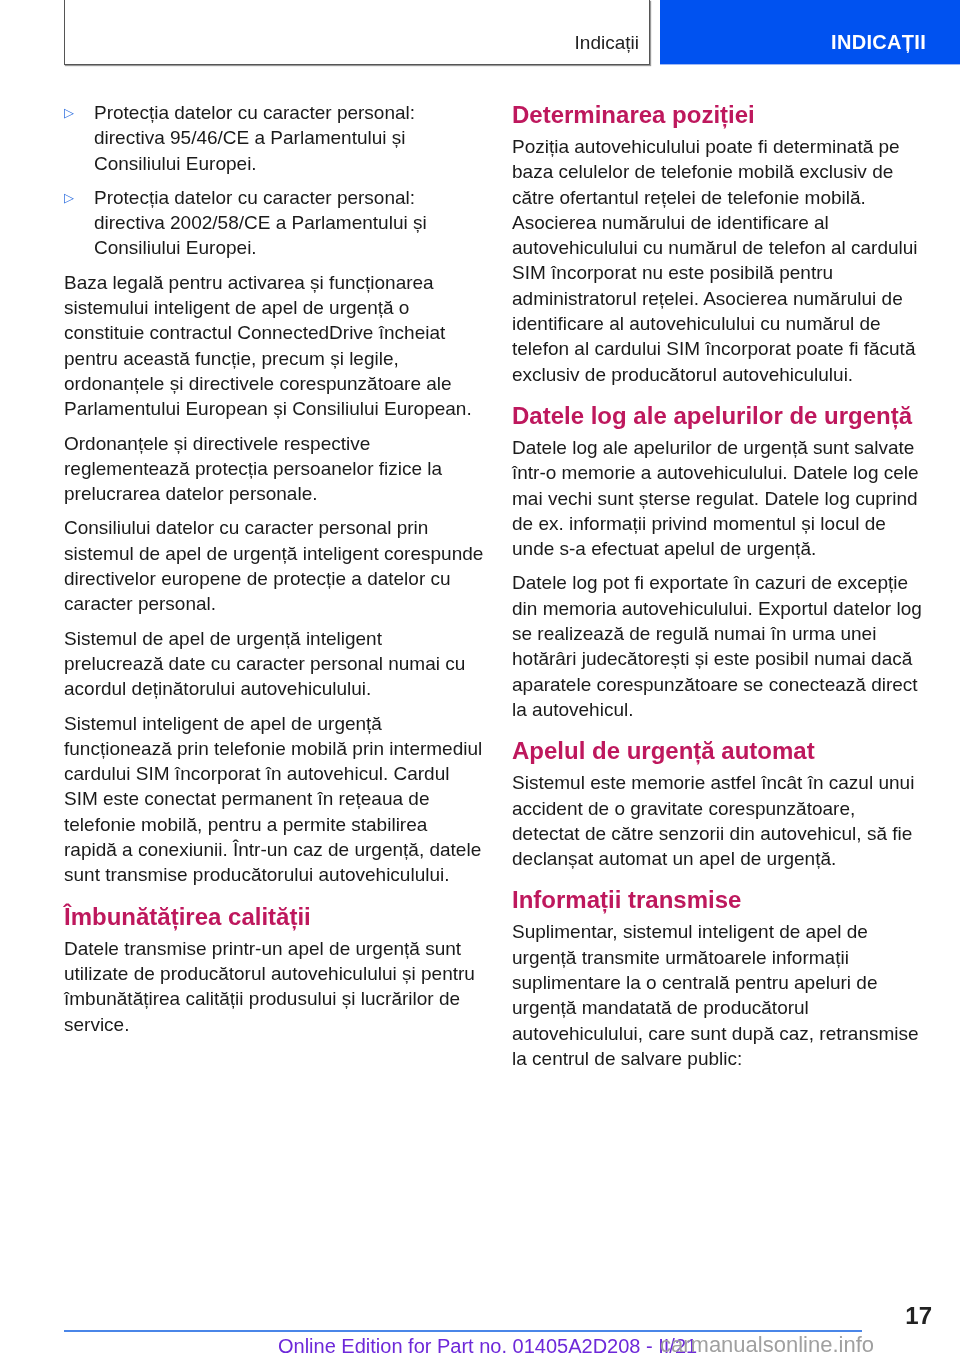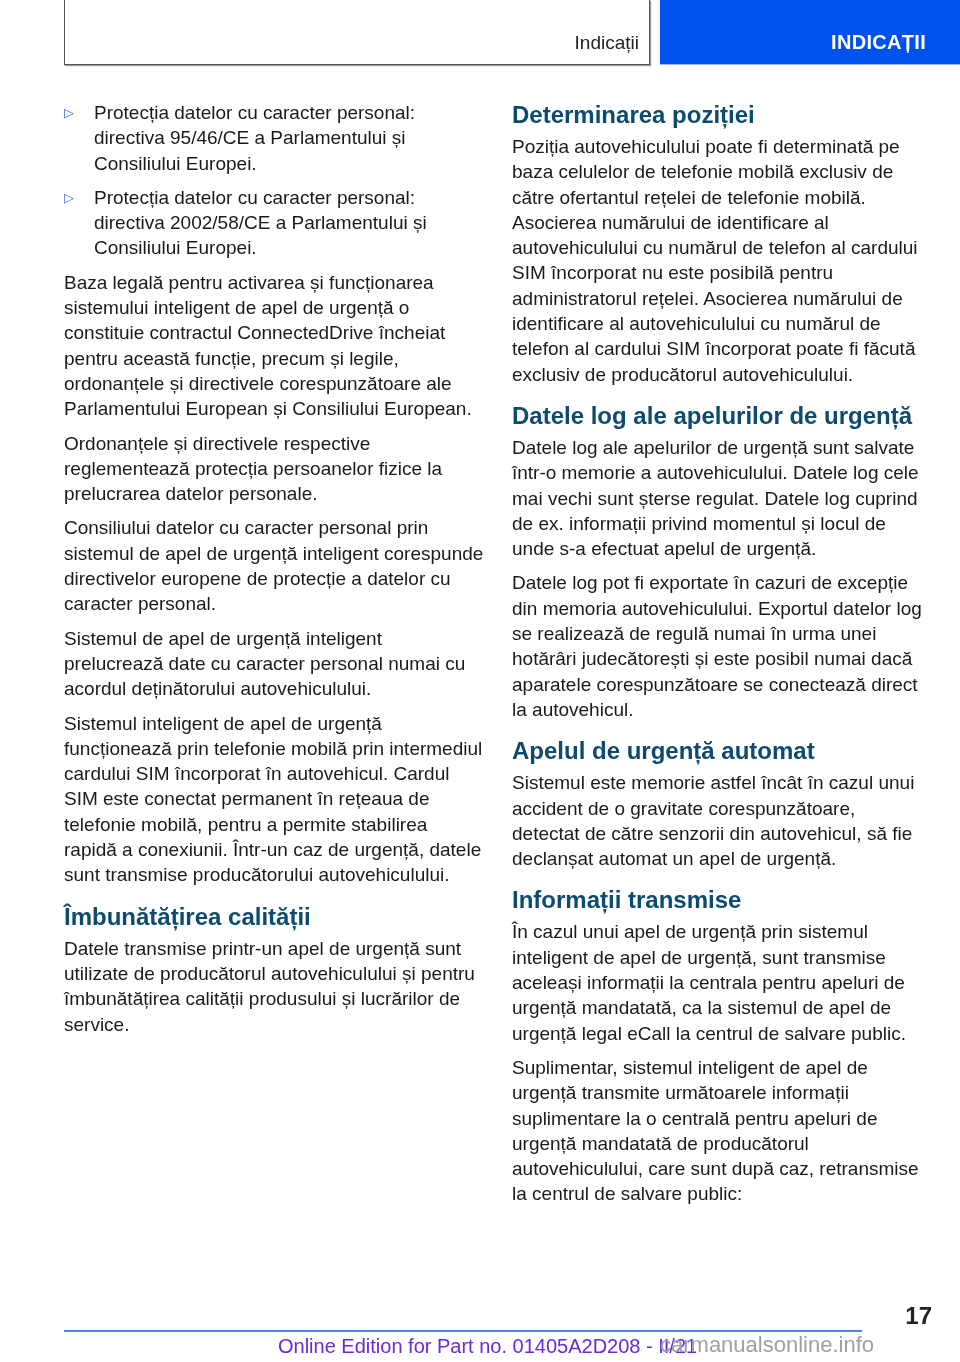--- a/index.html
+++ b/index.html
@@ -31,21 +31,21 @@
   }
   .col-left { left: 64px; }
   .col-right { left: 512px; width: 416px; }
   .bullet-item { position: relative; padding-left: 30px; margin: 0 0 9px 0; }
   .bullet-icon {
     position: absolute; left: 0; top: 0; width: 14px; color: #2f6fdf; font-size: 13px;
   }
   p { margin: 0 0 9px 0; }
   h2 {
     margin: 14px 0 4px 0; font-size: 24px; line-height: 30px;
-    font-weight: bold; color: #0c4a6e;
+    font-weight: bold; color: #be185d;
   }
   .col-right h2:first-child { margin-top: 0; }
   .footer-rule {
     position: absolute; left: 64px; top: 1330px; width: 798px; height: 2px;
     background: #4a86e8;
   }
   .page-number {
     position: absolute; right: 28px; top: 1302px;
     font-size: 24px; font-weight: bold; color: #222; margin-left: 21px;
   }
@@ -93,20 +93,19 @@
   <p>Poziția autovehiculului poate fi determinată pe baza celulelor de telefonie mobilă exclusiv de către ofertantul rețelei de telefonie mobilă. Asocierea numărului de identificare al autovehiculului cu numărul de telefon al cardului SIM încorporat nu este posibilă pentru administratorul rețelei. Asocierea numărului de identificare al autovehiculului cu numărul de telefon al cardului SIM încorporat poate fi făcută exclusiv de producătorul autovehiculului.</p>
 
   <h2>Datele log ale apelurilor de urgență</h2>
   <p>Datele log ale apelurilor de urgență sunt salvate într-o memorie a autovehiculului. Datele log cele mai vechi sunt șterse regulat. Datele log cuprind de ex. informații privind momentul și locul de unde s-a efectuat apelul de urgență.</p>
   <p>Datele log pot fi exportate în cazuri de excepție din memoria autovehiculului. Exportul datelor log se realizează de regulă numai în urma unei hotărâri judecătorești și este posibil numai dacă aparatele corespunzătoare se conectează direct la autovehicul.</p>
 
   <h2>Apelul de urgență automat</h2>
   <p>Sistemul este memorie astfel încât în cazul unui accident de o gravitate corespunzătoare, detectat de către senzorii din autovehicul, să fie declanșat automat un apel de urgență.</p>
 
   <h2>Informații transmise</h2>
-  <p>În cazul unui apel de urgență prin sistemul inteligent de apel de urgență, sunt transmise aceleași informații la centrala pentru apeluri de urgență mandatată, ca la sistemul de apel de urgență legal eCall la centrul de salvare public.</p>
   <p>Suplimentar, sistemul inteligent de apel de urgență transmite următoarele informații suplimentare la o centrală pentru apeluri de urgență mandatată de producătorul autovehiculului, care sunt după caz, retransmise la centrul de salvare public:</p>
 </div>
 
 <div class="page-number">17</div>
 <div class="footer-rule"></div>
 <div class="footer-text">Online Edition for Part no. 01405A2D208 - II/21</div>
 <div class="watermark">carmanualsonline.info</div>
 
 </body></html>

